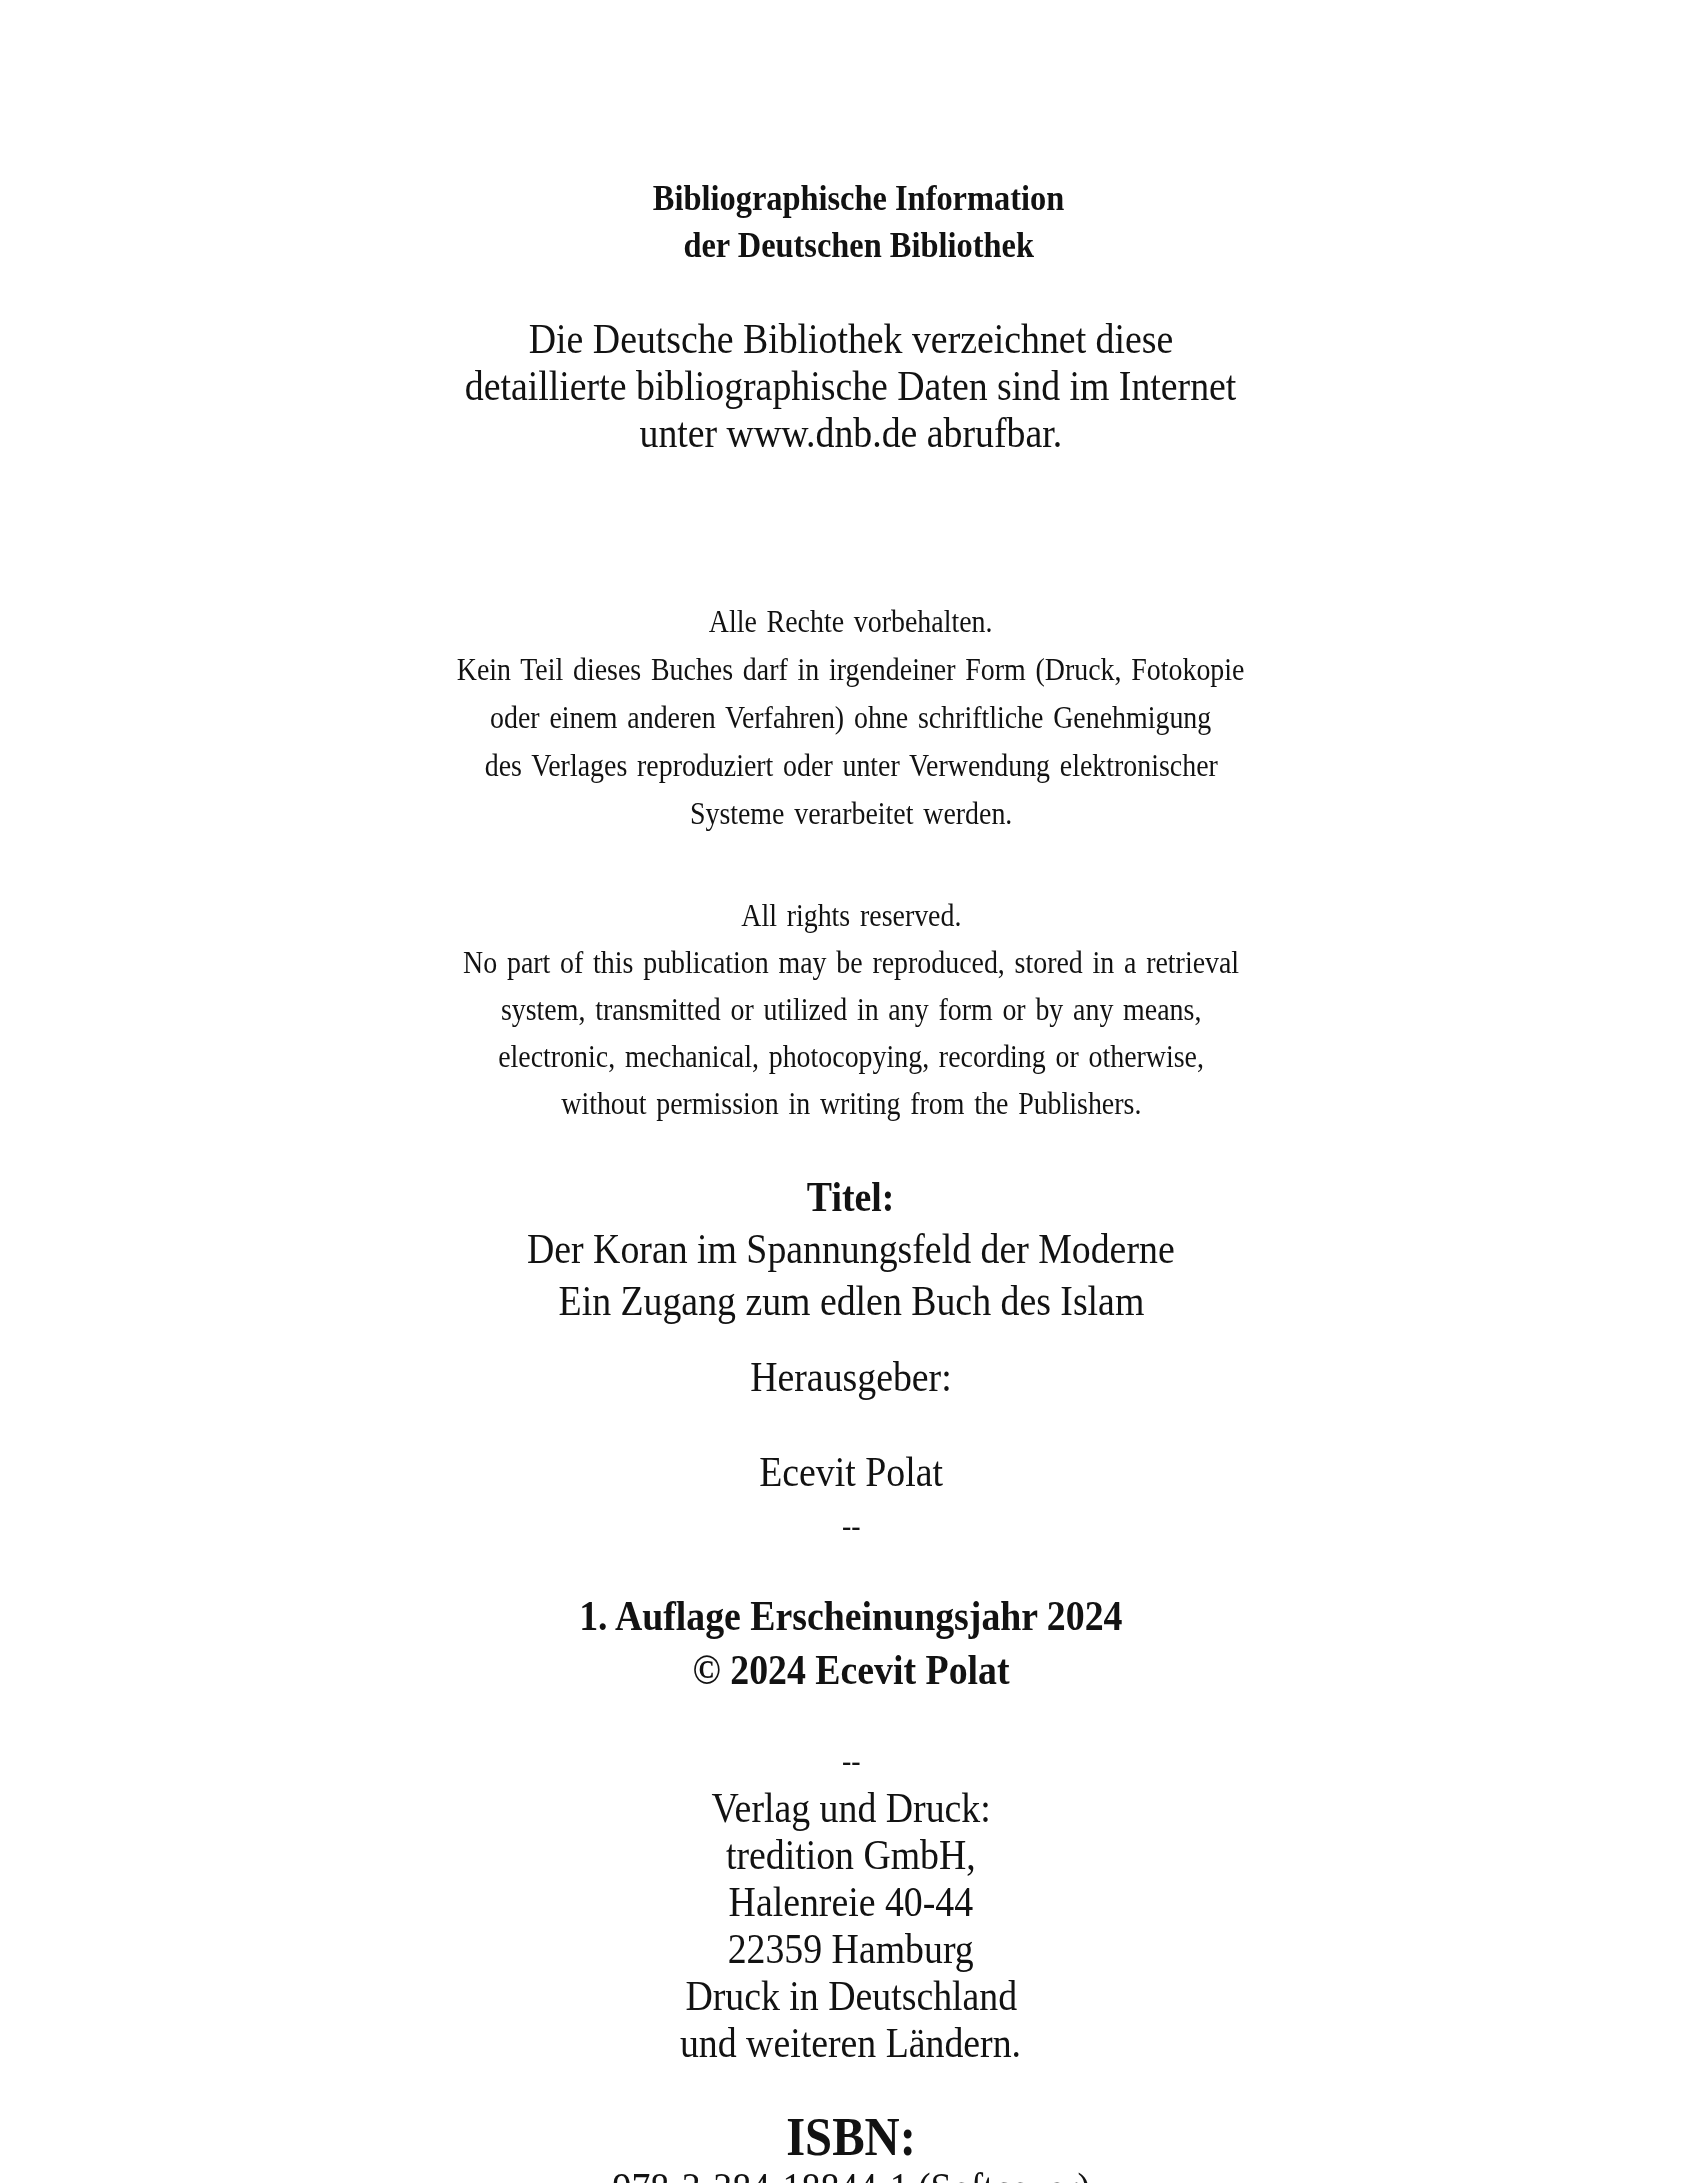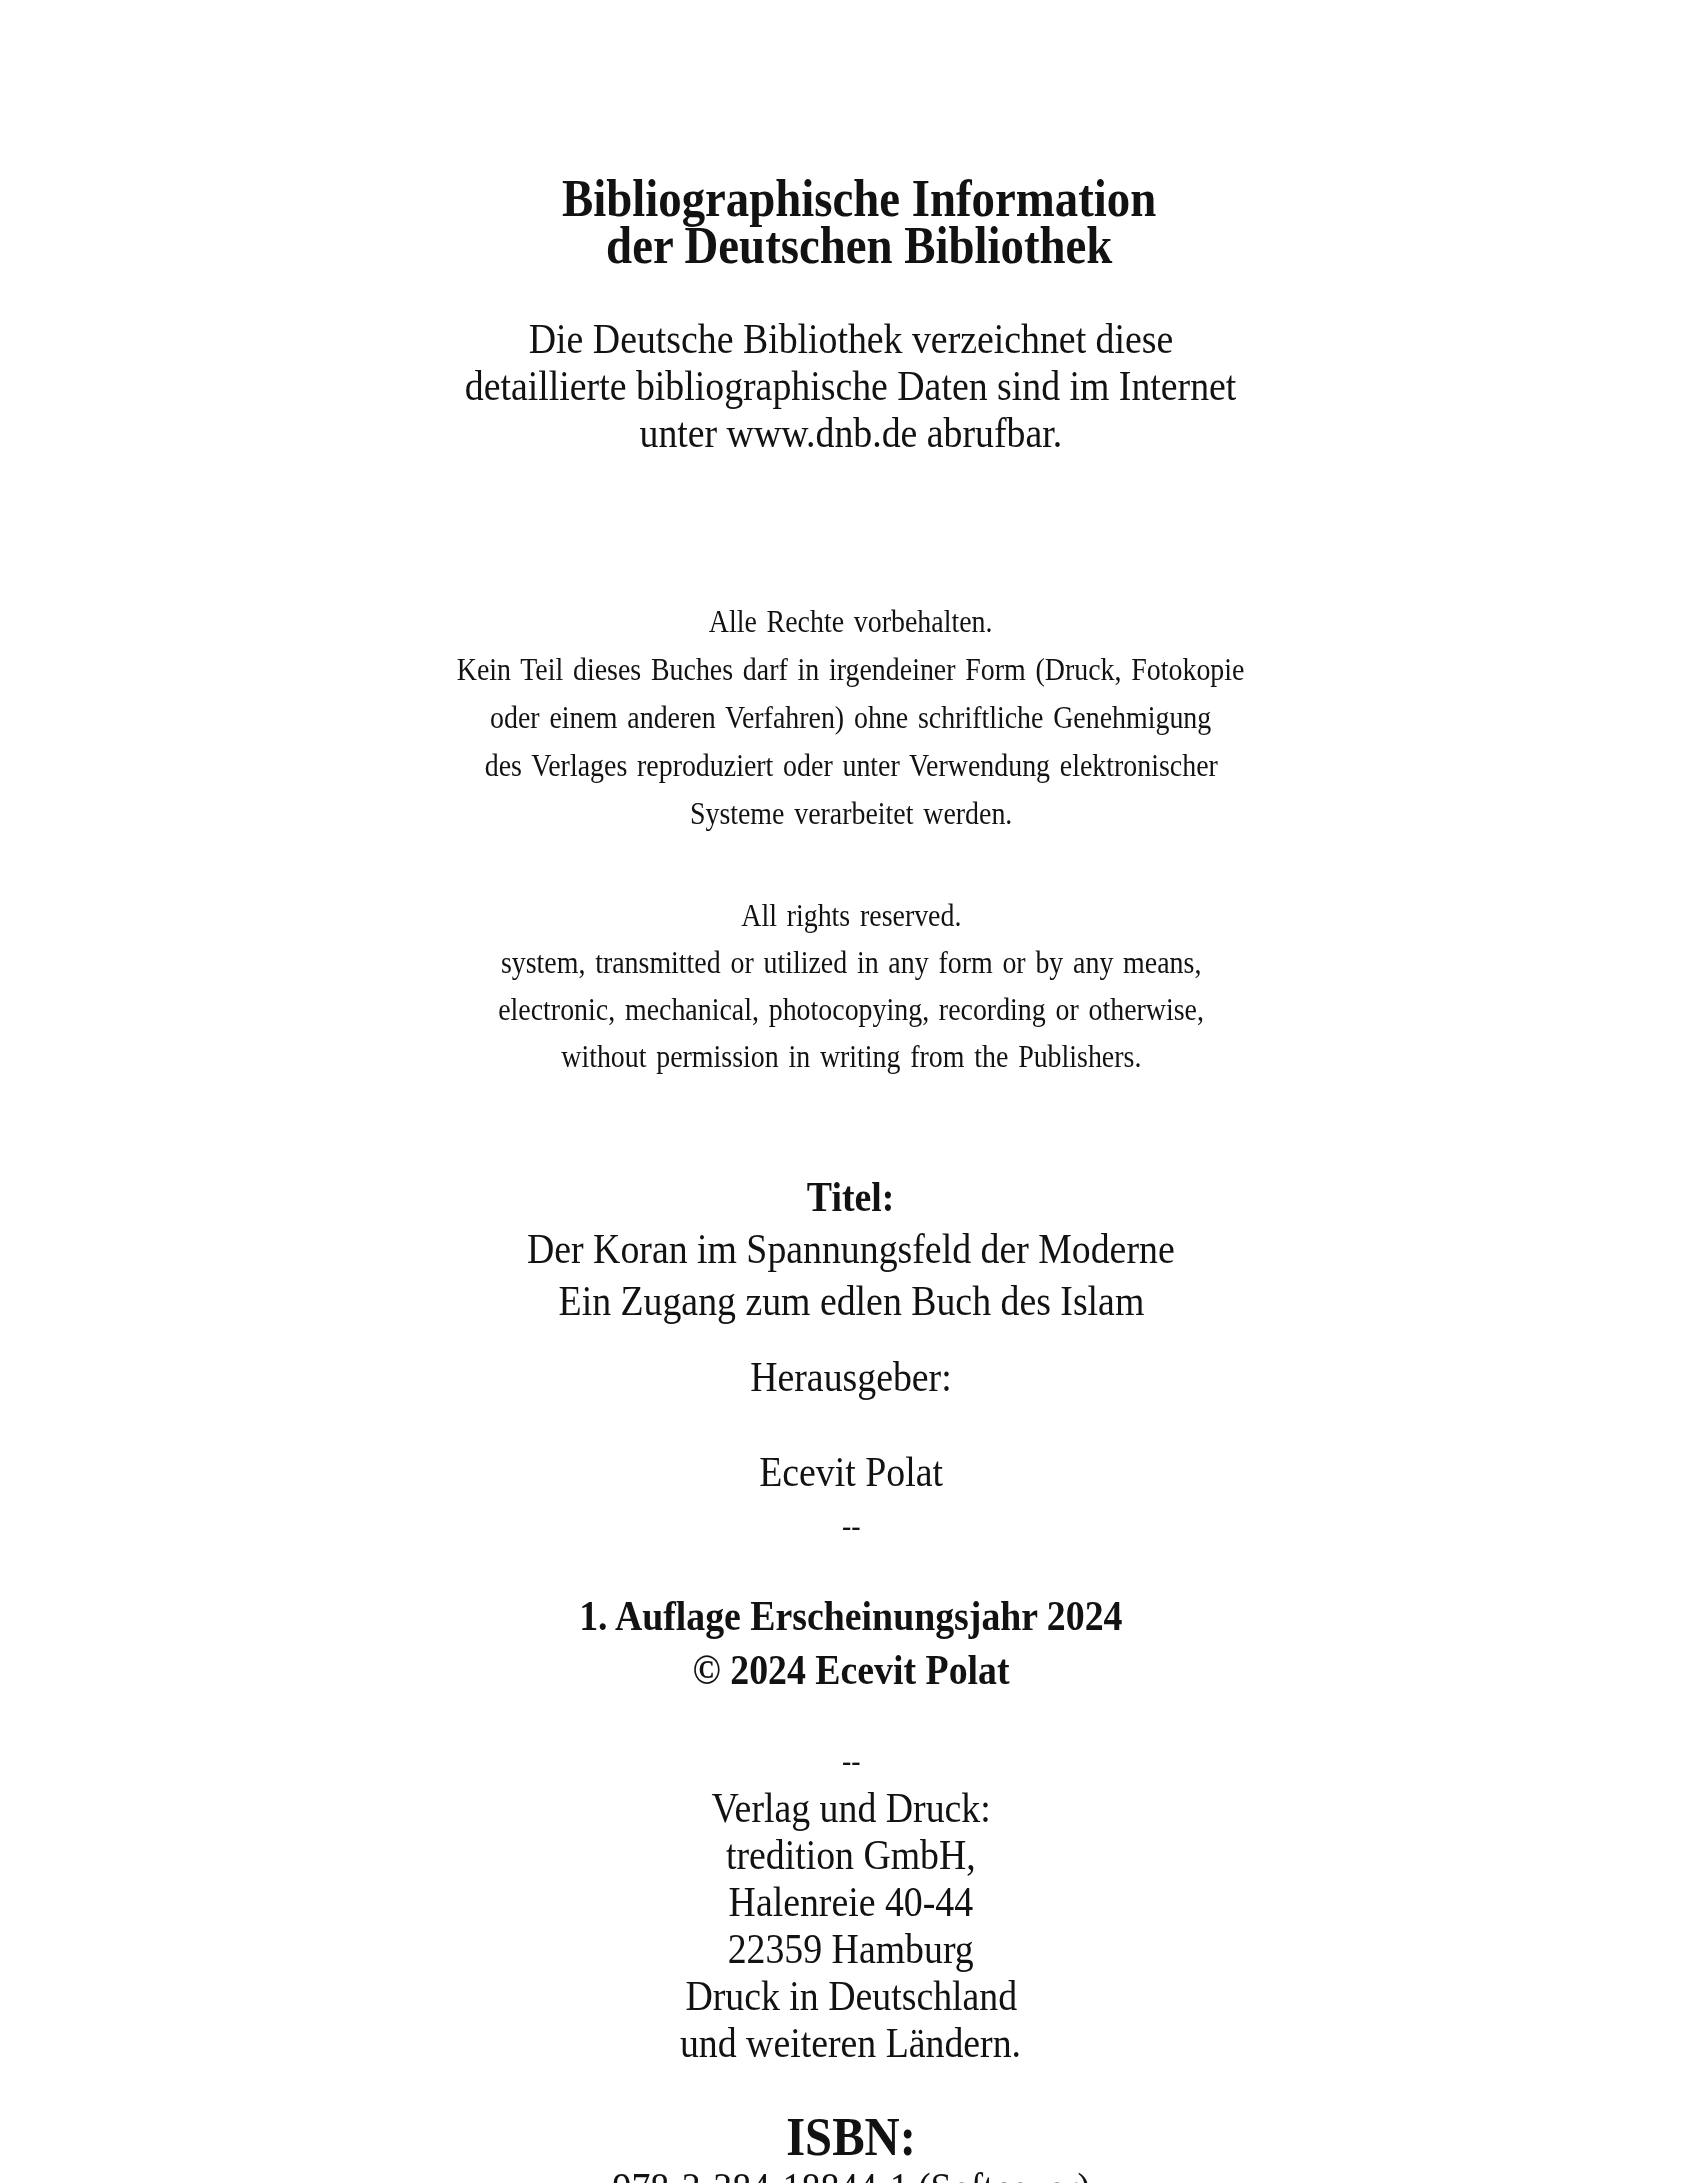--- a/index.html
+++ b/index.html
@@ -26,21 +26,21 @@
   
   .ln > span {
     display: inline-block;
     transform: scaleX(0.9);
     transform-origin: 50% 50%;
     white-space: pre;
   }
   .bold { font-weight: bold; }
 
   
-  #biblio-heading   { top: 175px;  font-size: 52px; line-height: 47px; font-weight: bold; padding-left: 16px; }
+  #biblio-heading   { top: 175px;  font-size: 36px; line-height: 47px; font-weight: bold; padding-left: 16px; }
   #biblio-body      { top: 316px;  font-size: 42px; line-height: 47px; }
   #rights-de        { top: 598px; font-size: 31px; line-height: 48px; word-spacing: 0.10em; }
   #rights-en        { top: 892px; font-size: 31px; line-height: 47px; word-spacing: 0.10em; }
   #title-section    { top: 1171px; font-size: 42px; line-height: 52px; }
   #publisher-label  { top: 1351px; font-size: 42px; line-height: 52px; font-weight: normal; }
   #publisher-name   { top: 1446px; font-size: 42px; line-height: 52px; }
   #separator-1      { top: 1504px; font-size: 31px; line-height: 44px; }
   #edition-section  { top: 1589px; font-size: 42px; line-height: 54px; font-weight: bold; }
   #separator-2      { top: 1739px; font-size: 31px; line-height: 44px; }
   #imprint-section  { top: 1785px; font-size: 42px; line-height: 47px; }
@@ -66,20 +66,21 @@
   <div class="blk" id="rights-de">
     <span class="ln"><span>Alle Rechte vorbehalten.</span></span>
     <span class="ln"><span>Kein Teil dieses Buches darf in irgendeiner Form (Druck, Fotokopie</span></span>
     <span class="ln"><span>oder einem anderen Verfahren) ohne schriftliche Genehmigung</span></span>
     <span class="ln"><span>des Verlages reproduziert oder unter Verwendung elektronischer</span></span>
     <span class="ln"><span>Systeme verarbeitet werden.</span></span>
   </div>
 
   <div class="blk" id="rights-en">
     <span class="ln"><span>All rights reserved.</span></span>
+    <span class="ln"><span>No part of this publication may be reproduced, stored in a retrieval</span></span>
     <span class="ln"><span>system, transmitted or utilized in any form or by any means,</span></span>
     <span class="ln"><span>electronic, mechanical, photocopying, recording or otherwise,</span></span>
     <span class="ln"><span>without permission in writing from the Publishers.</span></span>
   </div>
 
   <div class="blk" id="title-section">
     <span class="ln bold"><span>Titel:</span></span>
     <span class="ln"><span>Der Koran im Spannungsfeld der Moderne</span></span>
     <span class="ln"><span>Ein Zugang zum edlen Buch des Islam</span></span>
   </div>

